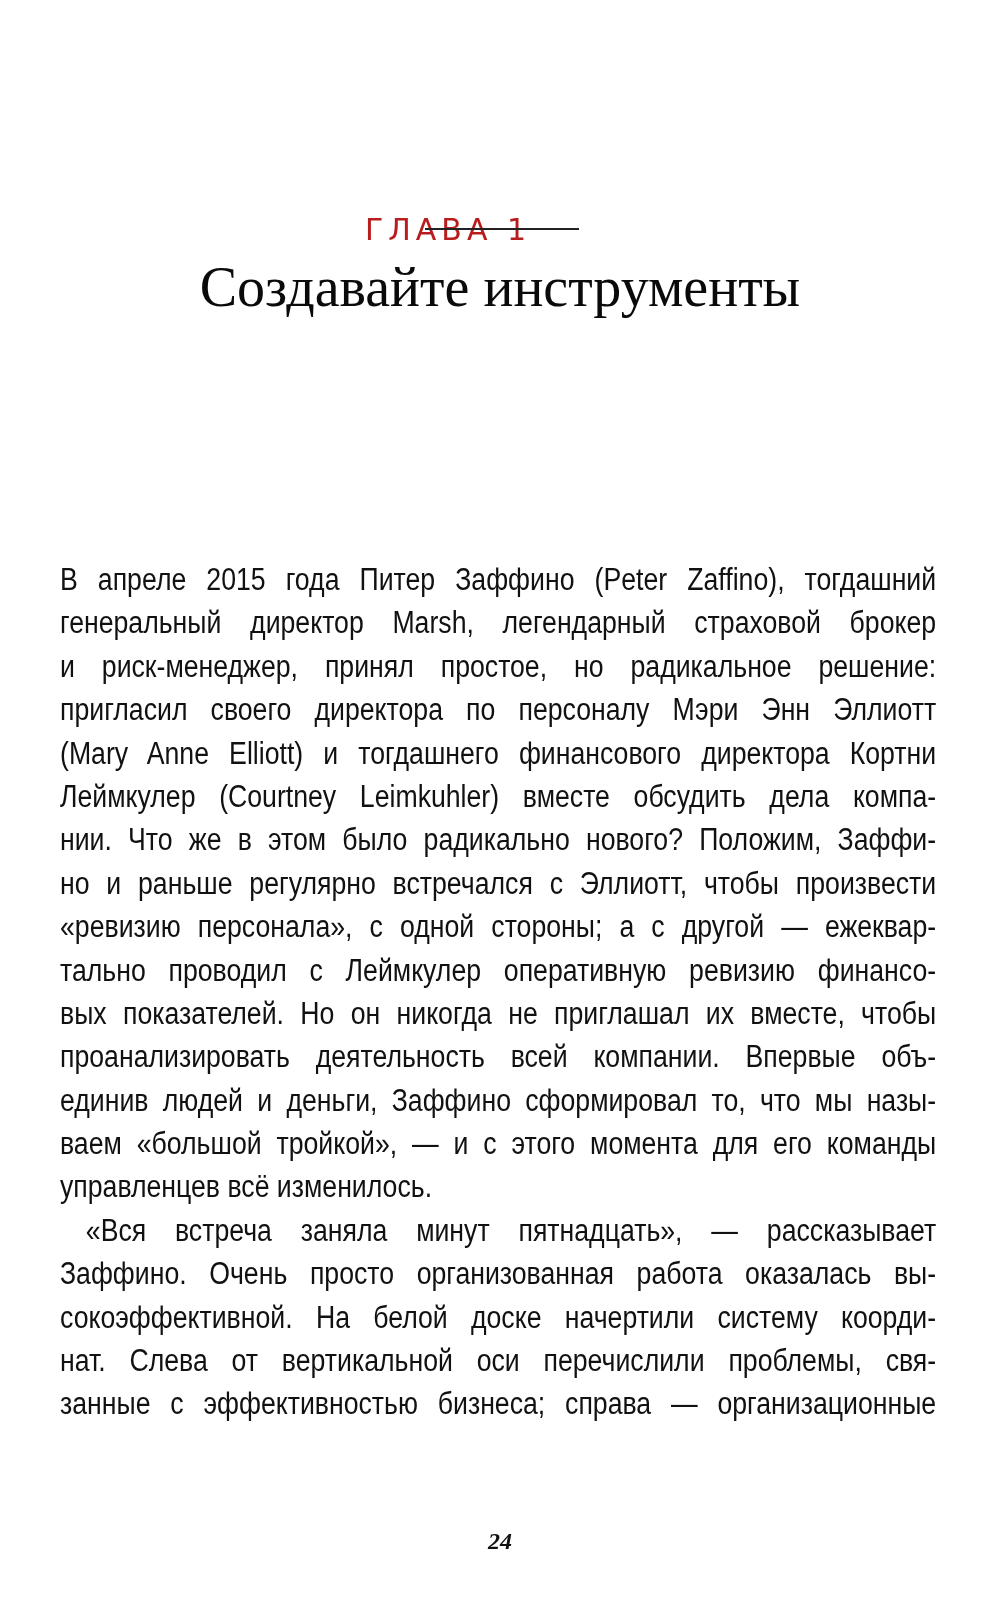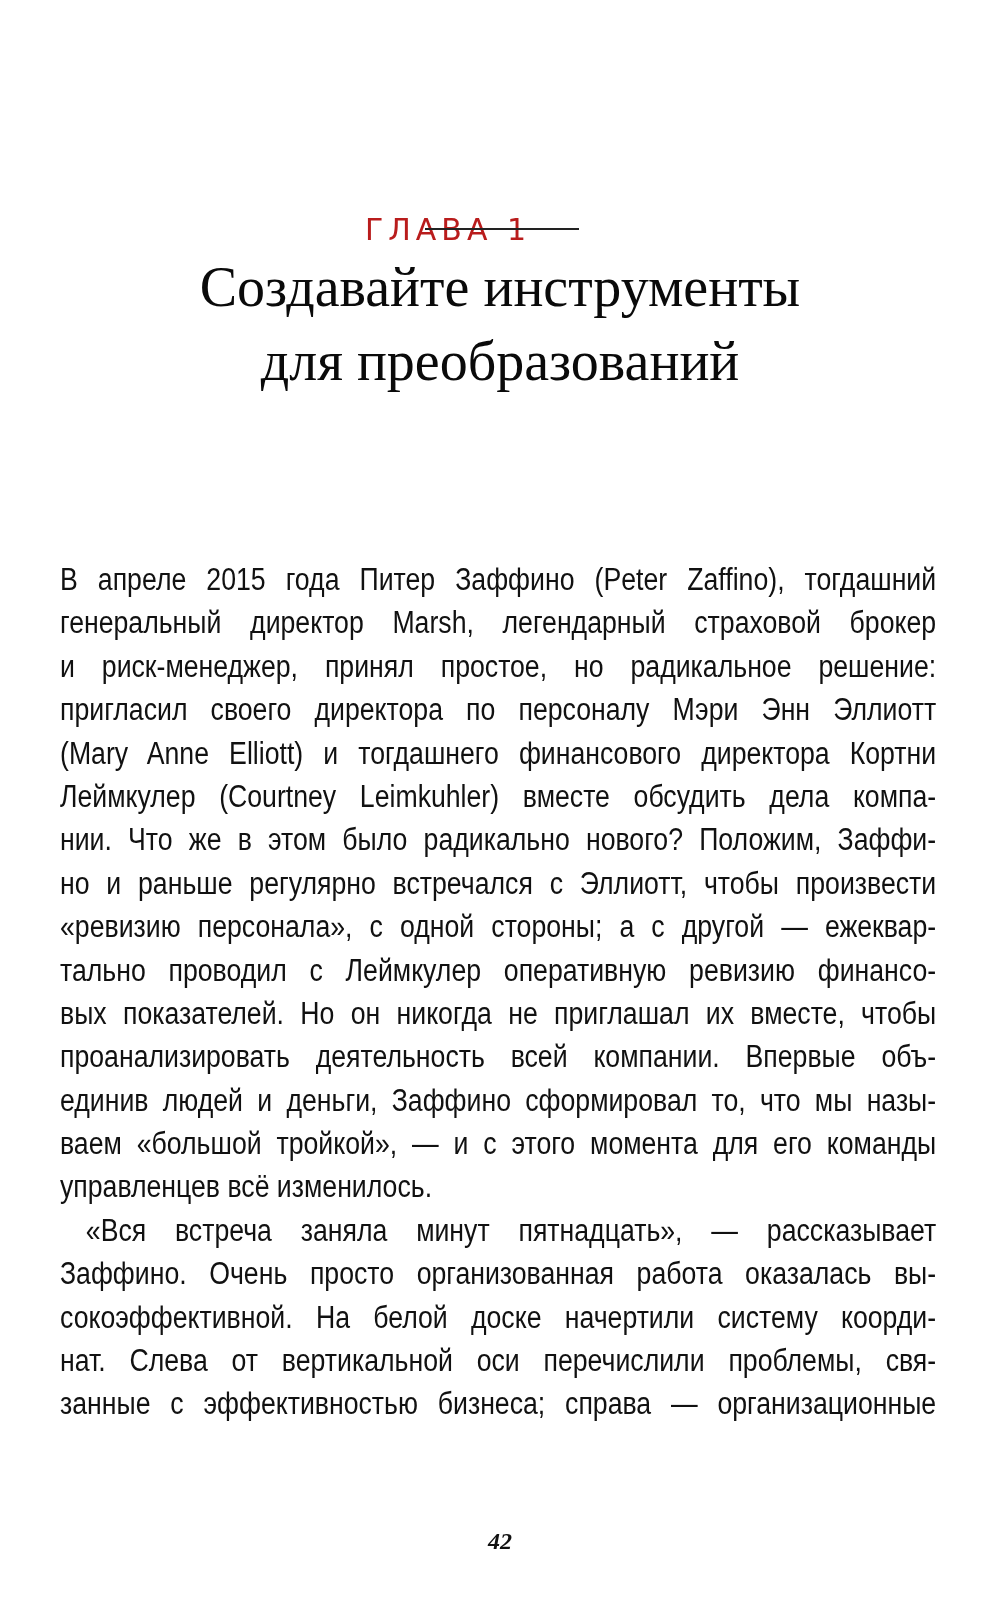--- a/index.html
+++ b/index.html
@@ -90,21 +90,20 @@
 </head>
 <body>
 
 <div>
 
   <div class="chapter-label">ГЛАВА 1</div>
   <div class="chapter-rule"></div>
 
   <h1 class="chapter-title" style="margin:0;font-weight:normal;">
     <span>Создавайте инструменты</span>
-    <span>для преобразований</span>
   </h1>
 
   <div class="body-text">
     <div>
       <span class="line">В апреле 2015 года Питер Заффино (Peter Zaffino), тогдашний</span>
       <span class="line">генеральный директор Marsh, легендарный страховой брокер</span>
       <span class="line">и риск-менеджер, принял простое, но радикальное решение:</span>
       <span class="line">пригласил своего директора по персоналу Мэри Энн Эллиотт</span>
       <span class="line">(Mary Anne Elliott) и тогдашнего финансового директора Кортни</span>
       <span class="line">Леймкулер (Courtney Leimkuhler) вместе обсудить дела компа-</span>
@@ -120,15 +119,15 @@
     </div>
     <div>
       <span class="line indent">«Вся встреча заняла минут пятнадцать», — рассказывает</span>
       <span class="line">Заффино. Очень просто организованная работа оказалась вы-</span>
       <span class="line">сокоэффективной. На белой доске начертили систему коорди-</span>
       <span class="line">нат. Слева от вертикальной оси перечислили проблемы, свя-</span>
       <span class="line">занные с эффективностью бизнеса; справа — организационные</span>
     </div>
   </div>
 
-  <div class="page-number">42</div>
+  <div class="page-number">24</div>
 
 </div>
 
 </body></html>

